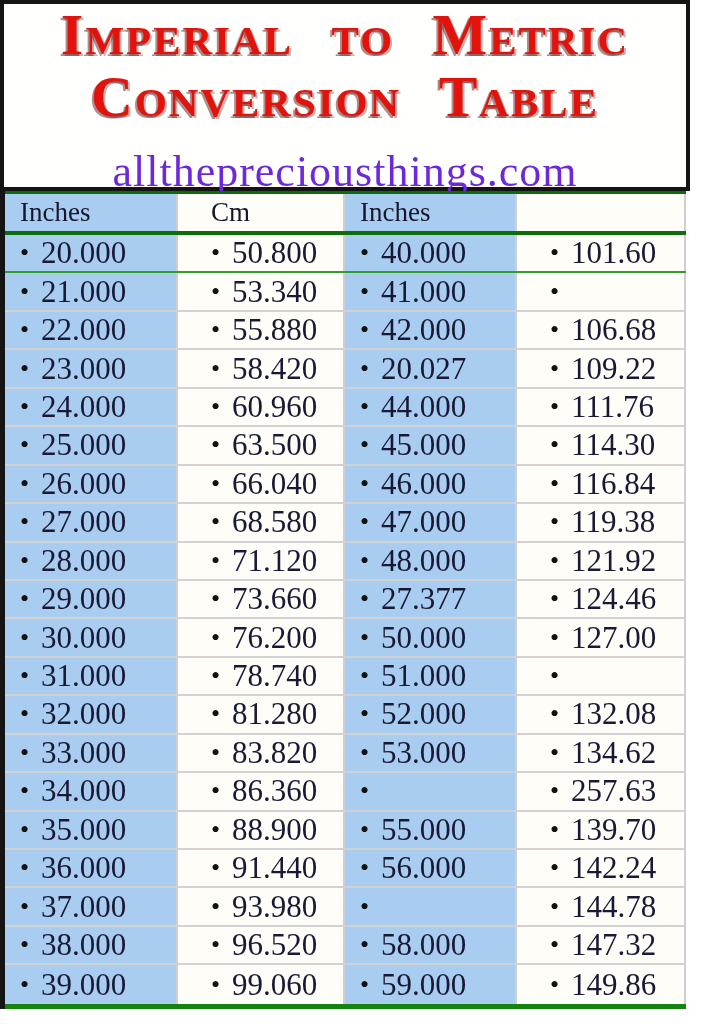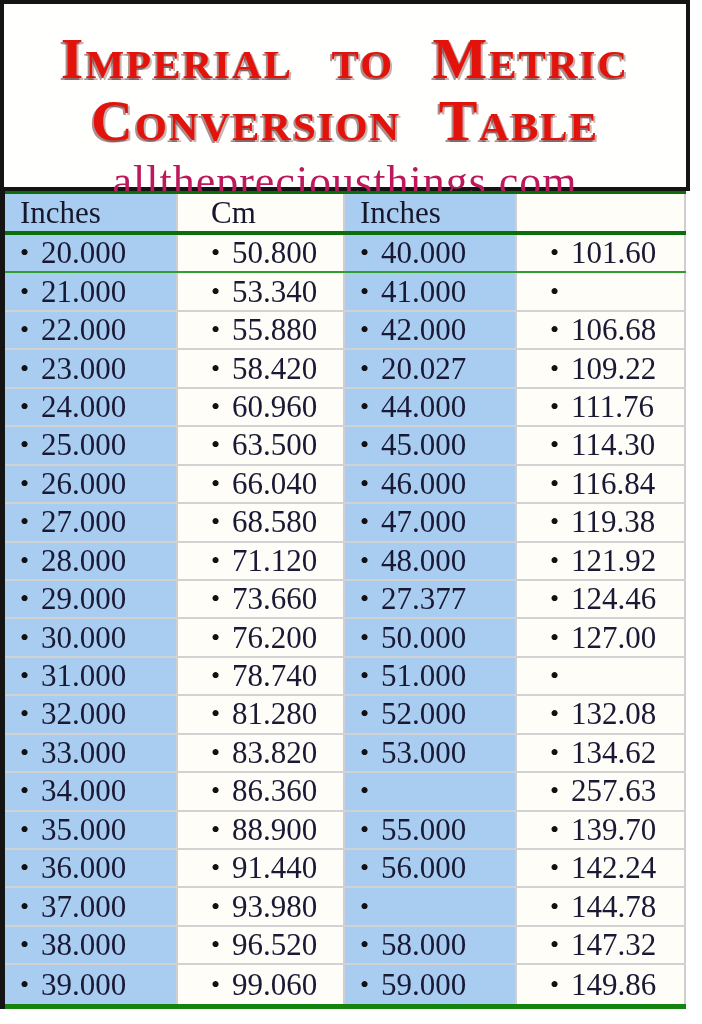--- a/index.html
+++ b/index.html
@@ -5,47 +5,47 @@
   * { margin:0; padding:0; box-sizing:border-box; }
   html,body { background:#ffffff; }
   .page {
     position:relative; width:702px; height:1024px; background:#ffffff;
     font-family:"Liberation Serif", serif; overflow:hidden;
   }
   
   .header-box {
     position:absolute; left:0; top:0; width:690px; height:191px;
     background:#fffffe; border:4px solid #141414; text-align:center;
-    padding-top:24px;
+    padding-top:0;
   }
   .title-line {
     font-variant:small-caps; font-weight:bold; color:#e3120b;
     font-size:58px; line-height:62px; letter-spacing:2px; word-spacing:22px;
     text-shadow:-2px 2px 0 rgba(70,4,4,.45), 2px 2px 0 rgba(70,4,4,.30);
   }
   .site {
-    font-size:44px; line-height:48px; color:#be185d; margin-top:6px;
+    font-size:44px; line-height:48px; color:#6d28d9; margin-top:20px;
     letter-spacing:1px;
   }
   
   .left-edge {
     position:absolute; left:0; top:191px; width:5px; height:818px; background:#141414;
   }
   .table-wrap {
     position:absolute; left:5px; top:191px; width:681px; height:818px;
     border-top:3px solid #0b6e0b; background:#fefdf8;
   }
   .grid-row { display:grid; grid-template-columns:173px 167px 172px 169px; }
   .cell {
     display:flex; align-items:center; padding-left:15px;
     border-right:2px solid #cfcfcf; overflow:hidden; white-space:nowrap;
   }
   .blue { background:#a9cdf0; }
   .white { background:#fefdf8;margin-left:18px; }
-  .hdr { height:37px; font-size:31px; color:#16162c; }
+  .hdr { height:37px; font-size:27px; color:#16162c; }
   .hdr .cell { font-weight:normal; }
   .hdr-sep { height:4px; background:#0b6e0b; }
   .rows { }
   .row { height:38.45px; border-bottom:2px solid #d2d2d2; }
   .row:first-child { border-bottom-color:#2f9e2f; }
   .row:last-child { border-bottom:none; }
   .row .cell { font-size:31px; color:#191935; }
   .bullet { color:#111111; font-size:26px; margin-right:12px; line-height:1; }
   .bottom-bar { height:5px; background:#15830f; }
 </style>

